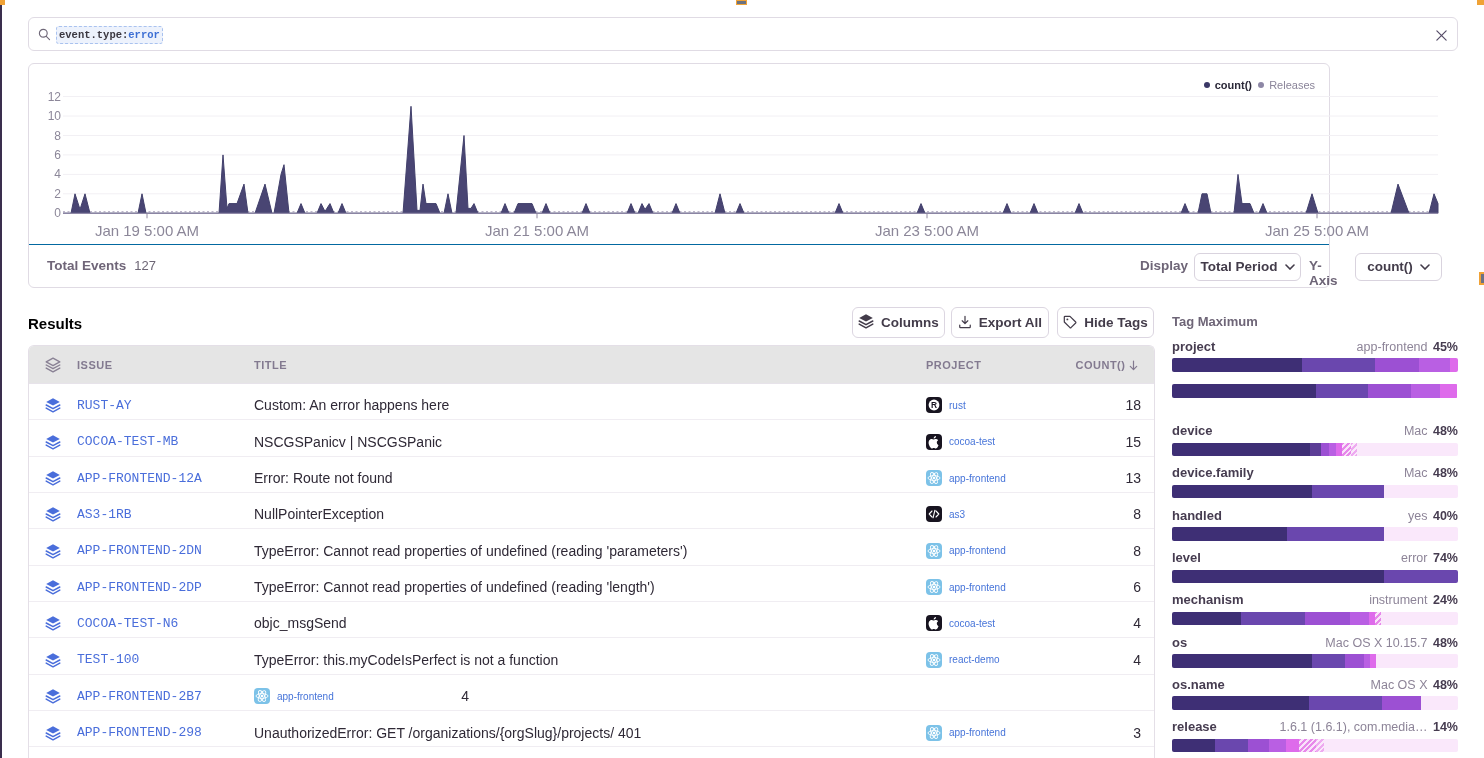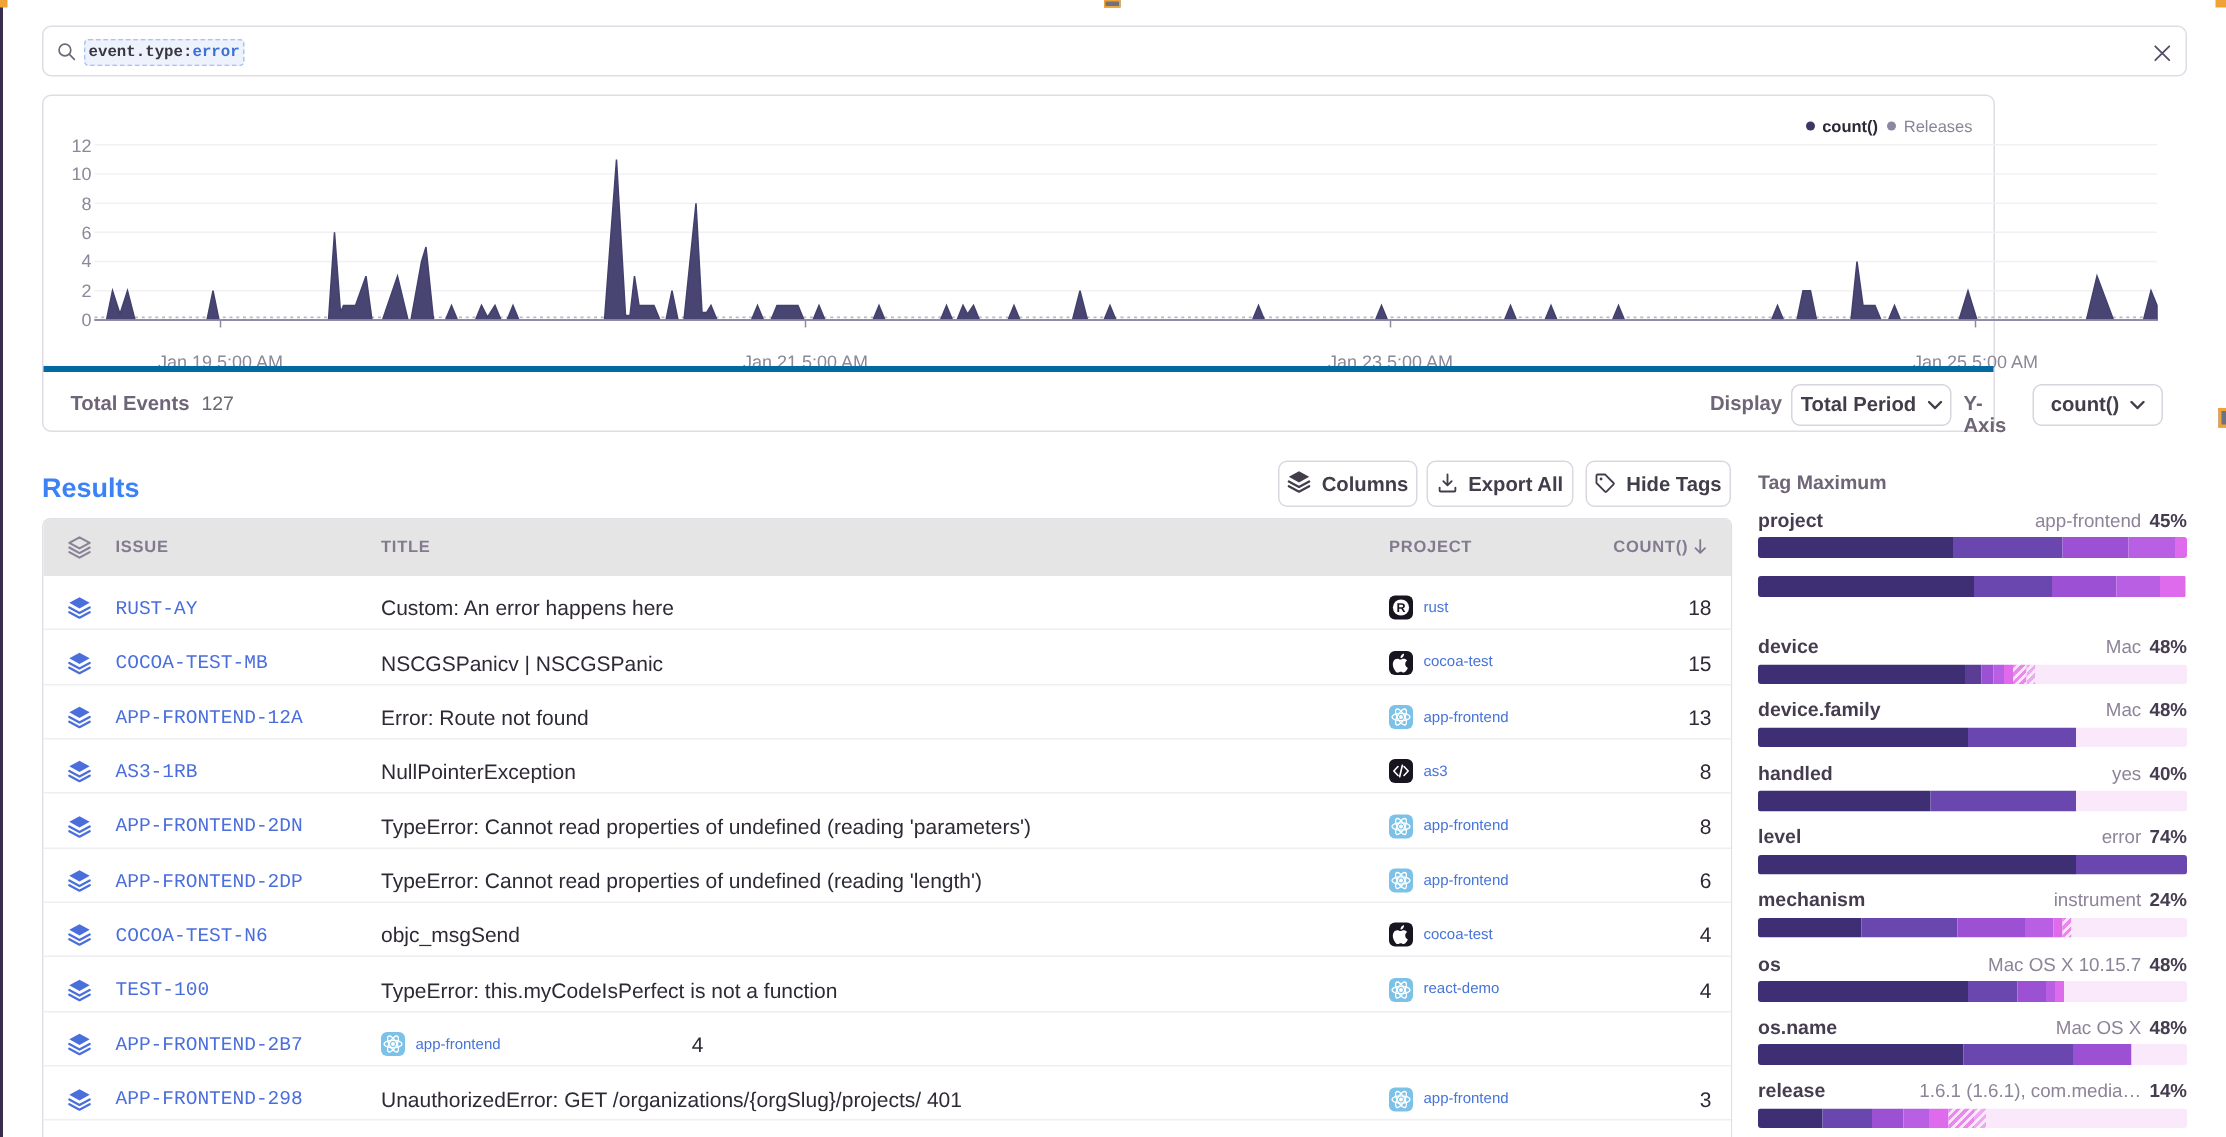--- a/index.html
+++ b/index.html
@@ -17,30 +17,30 @@
 font-family:"Liberation Mono",monospace;font-size:10.5px;color:#3a3740;font-weight:bold}
 #tok b{color:#3d6fd4;font-weight:bold}
 #search .x{position:absolute;right:9px;top:11px}
 
 #chartpanel{left:28px;top:63px;width:1302px;height:225px}
 #legend{position:absolute;top:15px;right:14px;font-size:11px;color:#2b2838;font-weight:bold}
 #legend .dot{display:inline-block;width:6px;height:6px;border-radius:50%;margin-right:5px;vertical-align:1px}
 #legend .rel{color:#8a8499;font-weight:normal}
 #chartsvg{position:absolute;left:0;top:0}
 .ylab{position:absolute;width:28px;left:4px;text-align:right;font-size:12px;color:#8c8799;line-height:12px}
-.xlab{position:absolute;font-size:12px;color:#8c8799;top:170px;width:120px;text-align:center}
-#cfoot{position:absolute;left:0;right:0;bottom:0;height:43.5px;border-top:4px solid #0369a1}
+.xlab{position:absolute;font-size:15px;color:#8c8799;top:158px;width:120px;text-align:center}
+#cfoot{position:absolute;left:0;right:0;bottom:0;height:43.5px;border-top:1px solid #0369a1}
 #te{position:absolute;left:18px;top:13px;font-size:13.5px;font-weight:bold;color:#6f6578}
 #te span{font-weight:normal;color:#6d6675;margin-left:8px;font-size:13px}
 .ctl{position:absolute;top:13px;font-size:13.5px;font-weight:bold;color:#6e6577}
 .cbtn{position:absolute;top:0;height:28px;border:1px solid #d9d3de;border-radius:6px;
 font-size:13.5px;font-weight:bold;color:#433c4a;text-align:center;line-height:26px;background:#fff}
 .chev{display:inline-block;margin-left:7px;vertical-align:1px}
 
-#results-label{position:absolute;left:28px;top:315px;font-size:18px;font-weight:bold;color:#3b82f6}
+#results-label{position:absolute;left:28px;top:315px;font-size:15px;font-weight:bold;color:#000000}
 .btn{position:absolute;top:307px;height:31px;border:1px solid #dcd6e1;border-radius:6px;background:#fff;
 font-size:13.5px;font-weight:bold;color:#433c4a;line-height:29px;text-align:center}
 .btn svg{vertical-align:-2px;margin-right:7px}
 
 #table{position:absolute;left:28px;top:345px;width:1127px;height:413px;
 border:1px solid #e4dfe7;border-bottom:none;border-radius:6px 6px 0 0;overflow:hidden;background:#fff}
 #thead{height:38px;background:#e5e5e5;border-bottom:1px solid #e7e3ea;display:flex;align-items:center;
 font-size:11px;font-weight:bold;color:#837a90;letter-spacing:.5px}
 .trow{height:36.35px;border-bottom:1px solid #f0edf2;display:flex;align-items:center;padding-top:7.5px;font-size:14px;color:#2f2936}
 .c-ic{width:48px;padding-left:16px;flex:none;display:flex;align-items:center}

